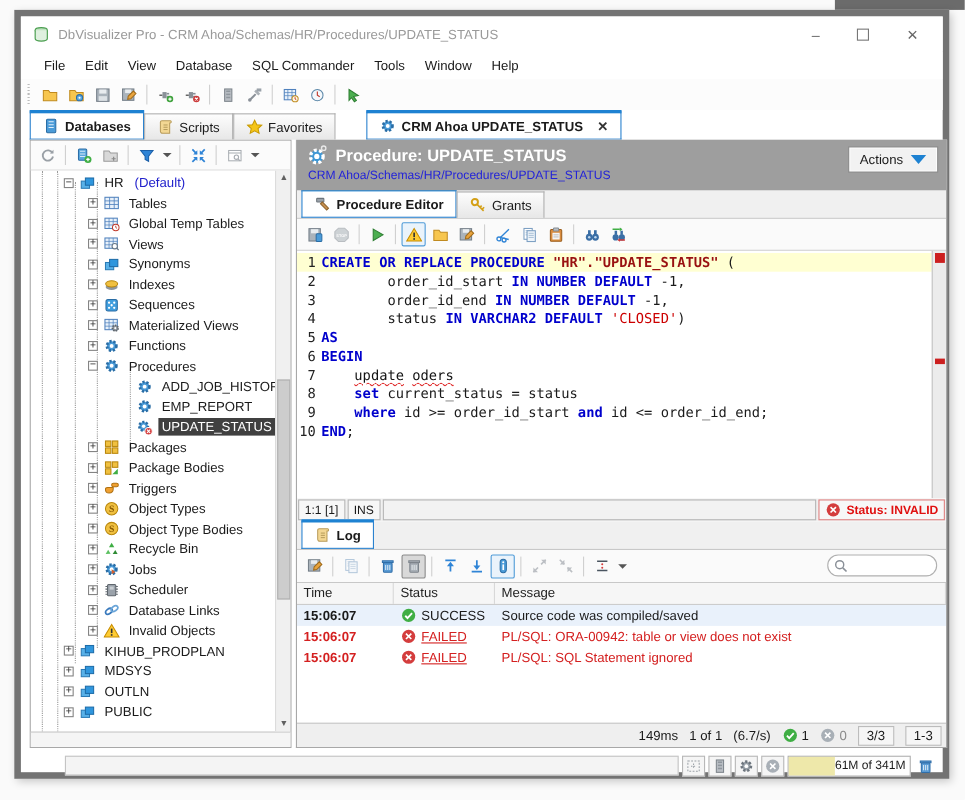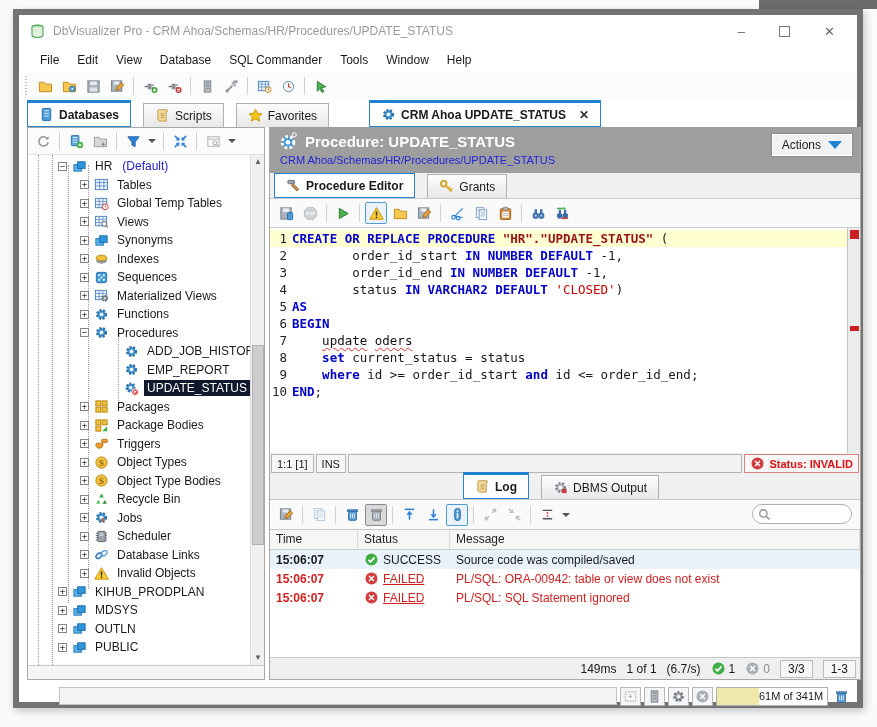--- a/index.html
+++ b/index.html
@@ -23,34 +23,34 @@
   .grip { width:6px; height:20px; margin-right:4px; background-image:repeating-linear-gradient(#bbb 0 1px, transparent 1px 3px); background-size:2px 100%; background-repeat:repeat-y; background-position:2px 0; }
   .tb-icon { width:22px; height:22px; display:inline-flex; align-items:center; justify-content:center; margin:0 1px; border:1px solid transparent; border-radius:2px; }
   .tb-sep { width:1px; height:18px; background:#d0d0d0; margin:0 4px; }
   .tb-icon.active { border:1px solid #4f9bd8; background:#eaf3fb; }
   .tb-icon.pressed { border:1px solid #8a8a8a; background:#d9d9d9; }
   .tb-icon.disabled { opacity:.55; }
   .caret-down { width:0; height:0; border-left:4px solid transparent; border-right:4px solid transparent; border-top:4px solid #555; margin:0 3px; }
 
   
   .tabrow { position:absolute; left:0; top:85px; width:100%; height:27px; display:flex; align-items:flex-end; }
-  .tab { display:inline-flex; align-items:center; gap:5px; padding:4px 11px; border:1px solid #b0b0b0; border-bottom:none; background:linear-gradient(#fdfdfd,#e7e7e7); margin-right:12px; font-size:12px; white-space:nowrap; }
+  .tab { display:inline-flex; align-items:center; gap:5px; padding:4px 11px; border:1px solid #b0b0b0; border-bottom:none; background:linear-gradient(#fdfdfd,#e7e7e7); margin-right:0; font-size:12px; white-space:nowrap; }
   .tab.active { background:#fff; border:1px solid #2b82cf; border-top:3px solid #1e82d2; font-weight:bold; }
   .tab .tab-close { margin-left:8px; font-weight:bold; color:#333; font-size:12px; }
 
   
   .left-panel { position:absolute; left:8px; top:112px; width:238px; height:553px; border:1px solid #a8a8a8; background:#fff; display:flex; flex-direction:column; }
   .left-toolbar { height:27px; display:flex; align-items:center; padding-left:3px; background:#fbfbfb; border-bottom:1px solid #e0e0e0; }
   .tree-wrap { position:relative; flex:1; overflow:hidden; }
   .tree { position:absolute; left:0; top:2px; right:14px; bottom:0; }
   .tree-row { height:18.5px; display:flex; align-items:center; white-space:nowrap; position:relative; }
   .expander { width:9px; height:9px; border:1px solid #848484; background:#fff; font-size:9px; line-height:7px; text-align:center; color:#333; margin-right:4px; flex:none; font-family:"DejaVu Sans Mono",monospace; }
   .tree-icon { width:16px; height:16px; margin-right:5px; flex:none; display:inline-flex; }
   .tree-label { padding:1px 3px; }
-  .tree-label.selected { background:#0f172a; color:#fff; }
+  .tree-label.selected { background:#404040; color:#fff; }
   .tree-suffix { color:#2222cc; margin-left:7px; }
   .guide { position:absolute; width:0; border-left:1px dotted #9a9a9a; }
   .vscroll { position:absolute; right:0; top:0; bottom:0; width:14px; background:#f0f0f0; border-left:1px solid #dcdcdc; }
   .vscroll .arrow { position:absolute; left:0; width:14px; height:14px; color:#606060; font-size:8px; text-align:center; line-height:14px; }
   .vscroll .thumb { position:absolute; left:1px; width:12px; background:#cdcdcd; border:1px solid #b0b0b0; }
   .left-bottom-strip { height:14px; border-top:1px solid #c8c8c8; background:#f5f5f5; }
 
   
   .right-panel { position:absolute; left:250px; top:112px; width:592px; height:553px; display:flex; flex-direction:column; border:1px solid #a8a8a8; border-top:none; background:#fff; }
   .obj-header { height:46px; background:#9e9e9e; position:relative; padding:4px 8px 0 8px; flex:none; }
@@ -75,21 +75,21 @@
   .err-stripe { position:absolute; right:0; top:0; bottom:0; width:13px; background:#ececec; border-left:1px solid #c4c4c4; }
   .err-mark { position:absolute; left:2px; width:9px; background:#cc2020; }
 
   
   .caret-row { height:21px; flex:none; display:flex; align-items:stretch; gap:2px; background:#f0f0f0; padding:1px 1px; font-size:11px; }
   .sunken { border:1px solid #b4b4b4; background:#f7f7f7; display:flex; align-items:center; padding:0 5px; }
   .caret-row .filler { flex:1; background:#f2f2f2; }
   .status-invalid { color:#e01010; font-weight:bold; gap:4px; border:1px solid #de8080; }
 
   
-  .log-tabrow { height:26px; background:#f0f0f0; display:flex; align-items:flex-end; padding-left:4px; flex:none; border-bottom:1px solid #c8c8c8;justify-content:center; }
+  .log-tabrow { height:26px; background:#f0f0f0; display:flex; align-items:flex-end; padding-left:4px; flex:none; border-bottom:1px solid #c8c8c8; }
   .log-toolbar { height:29px; flex:none; display:flex; align-items:center; padding-left:4px; background:#fafafa; position:relative; }
   .search-box { position:absolute; right:8px; top:4px; width:100px; height:20px; border:1px solid #b0b0b0; border-radius:10px; background:#fff; display:flex; align-items:center; padding-left:4px; gap:3px; }
   .search-box input { border:none; outline:none; width:70px; font-size:11px; background:transparent; }
   .log-table { flex:1; display:flex; flex-direction:column; border-top:1px solid #c8c8c8; background:#fff; overflow:hidden; }
   .log-head { display:flex; height:20px; background:#f6f6f6; border-bottom:1px solid #cccccc; font-size:12px; color:#222; flex:none; }
   .log-head .col { padding:2px 6px; border-right:1px solid #d8d8d8; }
   .log-row { display:flex; height:19px; align-items:center; font-size:12px; flex:none; }
   .log-row.alt { background:#e9f1fb; }
   .log-row .col { padding:0 6px; display:flex; align-items:center; gap:4px; height:100%; }
   .col.c-time { width:88px; flex:none; }
@@ -857,30 +857,20 @@
     <div class="log-tabrow" id="log-tabs">
         <span class="tab active">
           <span class="ibox">
             <svg width="15" height="15" viewBox="0 0 16 16" xmlns="http://www.w3.org/2000/svg">
               <path d="M4.5 1.8h8.2c1.1 0 1.1 2.2 0 2.2H12v10H5.2c-1.6 0-2.2-1-2.2-2.2V3c0-.7.6-1.2 1.5-1.2z" fill="#f3d793" stroke="#b89b5a"></path>
               <path d="M6 6h4M6 8.2h4M6 10.4h4" stroke="#a98e4e" stroke-width=".8"></path>
             </svg>
           </span>
           <span>Log</span>
         </span>
-        <span class="tab">
-          <span class="ibox">
-            <svg width="15" height="15" viewBox="0 0 16 16" xmlns="http://www.w3.org/2000/svg">
-              <circle cx="8" cy="8" r="4.6" fill="#b8bec4" stroke="#7d848b" stroke-width="2.6" stroke-dasharray="2.1 1.7"></circle>
-              <circle cx="8" cy="8" r="1.9" fill="#fff"></circle>
-              <rect x="9.5" y="9.5" width="5" height="4.5" fill="#cc3b3b"></rect>
-            </svg>
-          </span>
-          <span>DBMS Output</span>
-        </span>
       </div>
 
     <div class="log-toolbar" id="log-toolbar">
         <span style="display: flex; align-items: center;">
           <span class="tb-icon">
             <span class="ibox">
               <svg width="15" height="15" viewBox="0 0 16 16" xmlns="http://www.w3.org/2000/svg">
                 <rect x="1.5" y="2" width="11" height="11" fill="#aab3bb" stroke="#747e87"></rect>
                 <rect x="4" y="2.5" width="6" height="3.5" fill="#e8ecef"></rect>
                 <path d="M7 9l5-5 2.5 2.5-5 5-3 .5z" fill="#e8a33d" stroke="#a06a18"></path>

